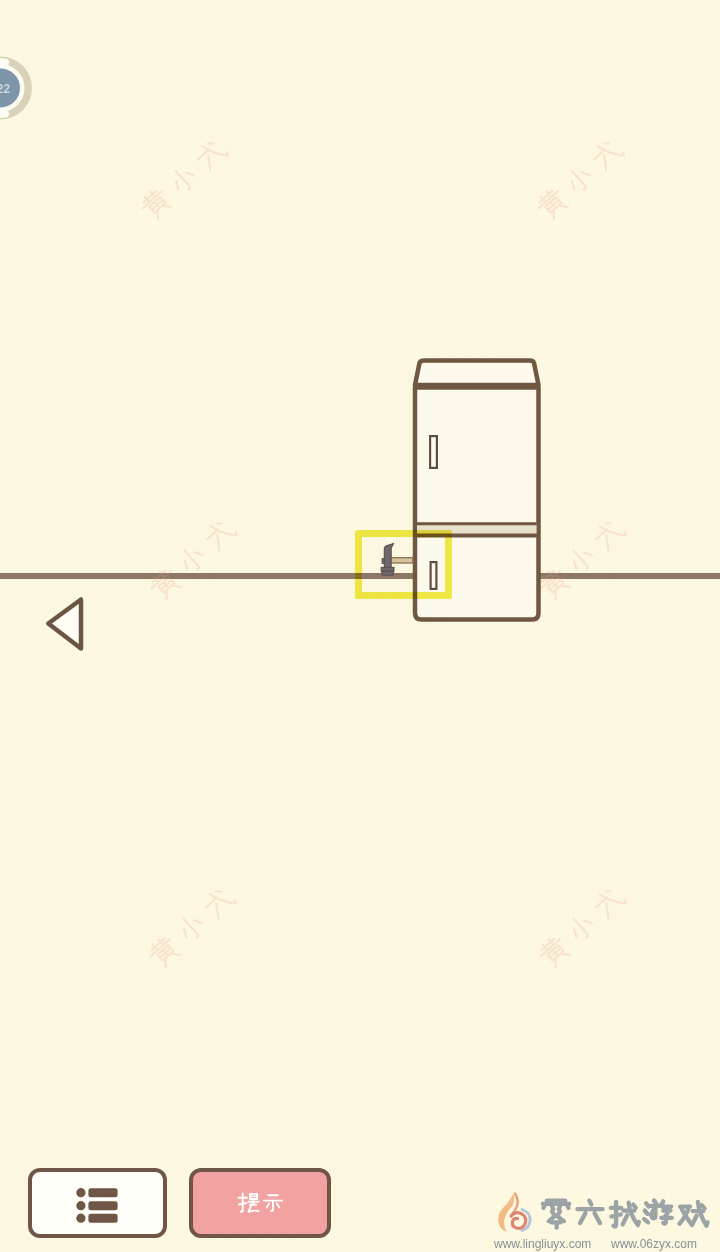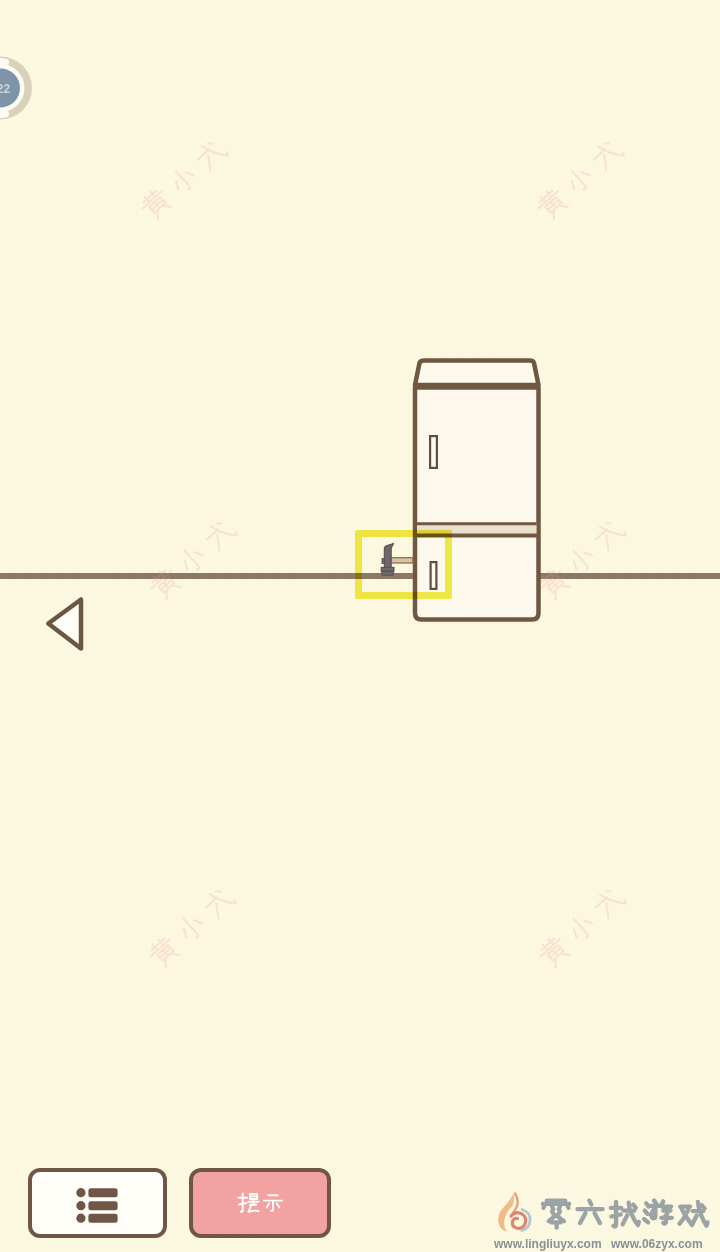--- a/index.html
+++ b/index.html
@@ -8,21 +8,21 @@
  font-family:"Liberation Sans",sans-serif}
 .abs{position:absolute}
 #groundline{left:0;top:573px;width:720px;height:5.5px;background:#8d7866}
 #yellowbox{left:355px;top:529.5px;width:96.5px;height:69px;border:7.5px solid #f1ec4a;
  border-radius:2px;box-sizing:border-box;mix-blend-mode:multiply}
 .wm{width:160px;height:160px;color:#e89a8c;opacity:0.22}
 #btnmenu{left:28px;top:1168px;width:139px;height:70px;background:#fffef8;
  border:4px solid #6f5646;border-radius:12px;box-sizing:border-box}
 #btnhint{left:189px;top:1168px;width:142px;height:70px;background:#f3a2a2;
  border:4px solid #6f5646;border-radius:12px;box-sizing:border-box}
-.url{color:rgba(106,118,130,0.8);font-weight:bold;font-size:12px;letter-spacing:0px}
+.url{color:rgba(106,118,130,0.8);font-weight:normal;font-size:12px;letter-spacing:0px}
 </style>
 </head>
 <body>
 
 <svg width="0" height="0" style="position:absolute">
 <defs>
 <g id="gHuang" fill="none" stroke-linecap="round" stroke-linejoin="round">
  <path d="M24,18 H76 M38,8 V30 M62,8 V30 M10,30 H90 M28,40 H72 V64 H28 Z M28,52 H72 M50,40 V64 M36,68 L22,86 M64,68 L78,86"></path>
 </g>
 <g id="gXiao" fill="none" stroke-linecap="round" stroke-linejoin="round">

